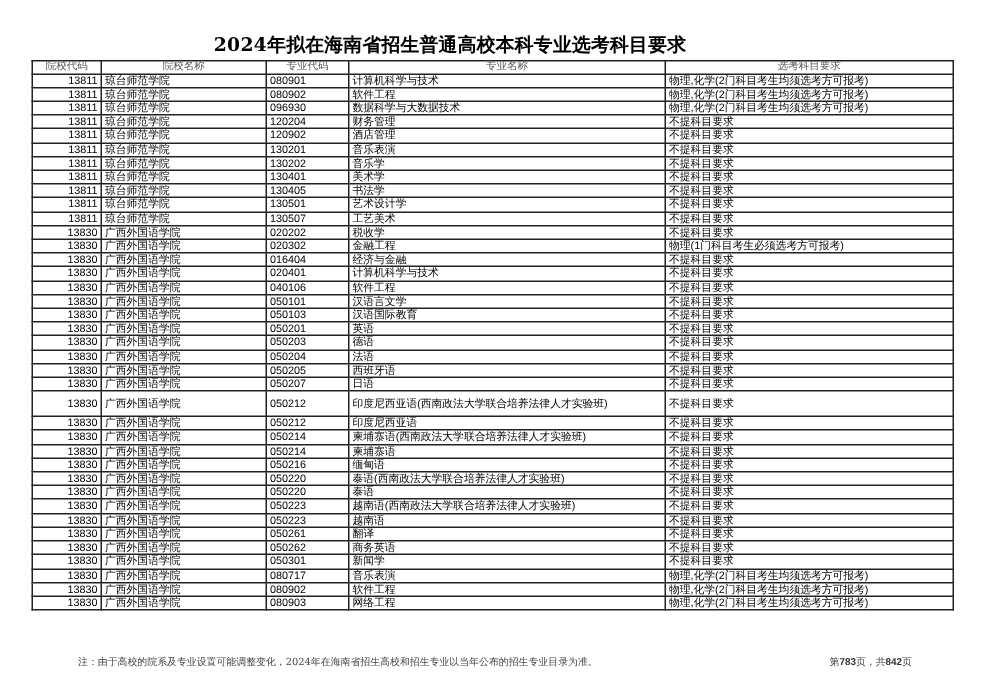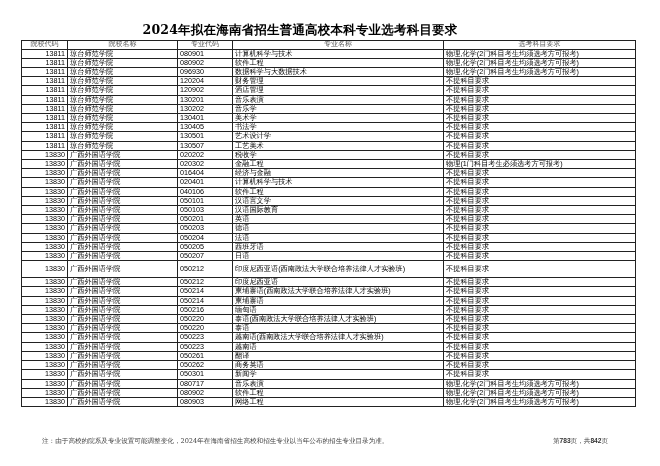--- a/index.html
+++ b/index.html
@@ -4,21 +4,21 @@
 <style>
   html, body { margin: 0; padding: 0; background: #ffffff; }
   body { width: 660px; height: 466px; position: relative; overflow: hidden; font-family: "Liberation Sans", "DejaVu Sans", sans-serif; color: #000; }
   .title { position: absolute; top: 22px; left: 0; width: 600px; text-align: center; font-family: "DejaVu Serif", "Liberation Serif", serif; font-size: 12.5px; font-weight: bold; letter-spacing: 0.2px; }
   table.grid { position: absolute; top: 40px; left: 21px; border-collapse: collapse; table-layout: fixed; width: 614px; padding-left: 12px; }
   table.grid td, table.grid th { border: 1px solid #222; padding: 0 2px; font-size: 7.2px; line-height: 8.2px; height: 8.2px; white-space: nowrap; overflow: hidden; font-weight: normal; }
   table.grid th { font-family: "DejaVu Serif", "Liberation Serif", serif; color: #555; text-align: center; font-size: 7px; height: 7.6px; line-height: 7.6px; }
   table.grid td.code { text-align: right; }
   table.grid tr.tall td { height: 16px; line-height: 16px; }
   table.grid { border: 1.5px solid #111; }
-  .note { position: absolute; top: 437px; left: 42px; font-family: "DejaVu Serif", "Liberation Serif", serif; font-size: 6.6px; color: #444; }
+  .note { position: absolute; top: 437px; left: 52px; font-family: "DejaVu Serif", "Liberation Serif", serif; font-size: 6.6px; color: #444; }
   .pager { position: absolute; top: 437px; left: 553px; font-family: "DejaVu Serif", "Liberation Serif", serif; font-size: 6.6px; color: #444; }
   .pager b { font-family: "Liberation Sans", sans-serif; font-weight: bold; color: #333; }
 </style>
 </head>
 <body>
 
 <div class="title">2024年拟在海南省招生普通高校本科专业选考科目要求</div>
 
 <table class="grid">
   <colgroup>

